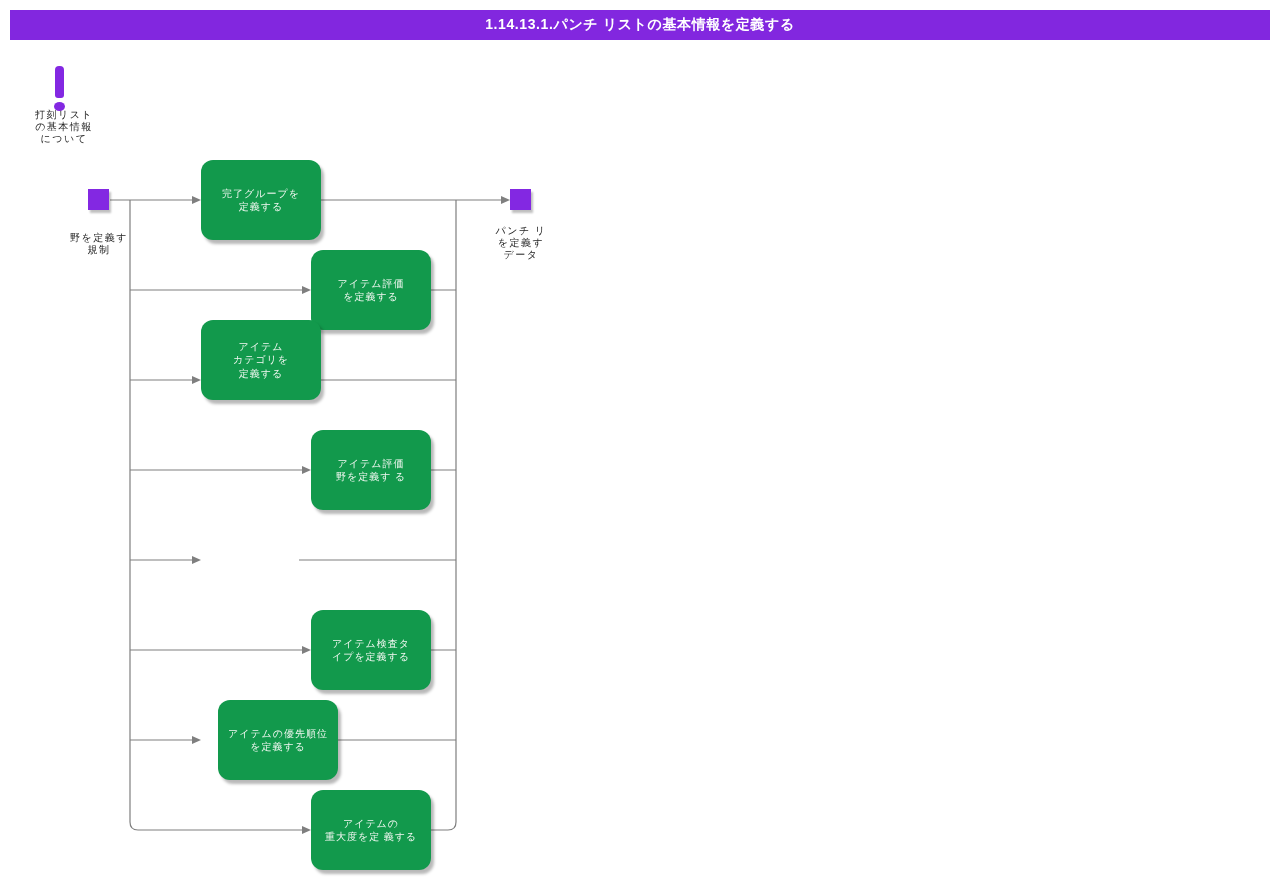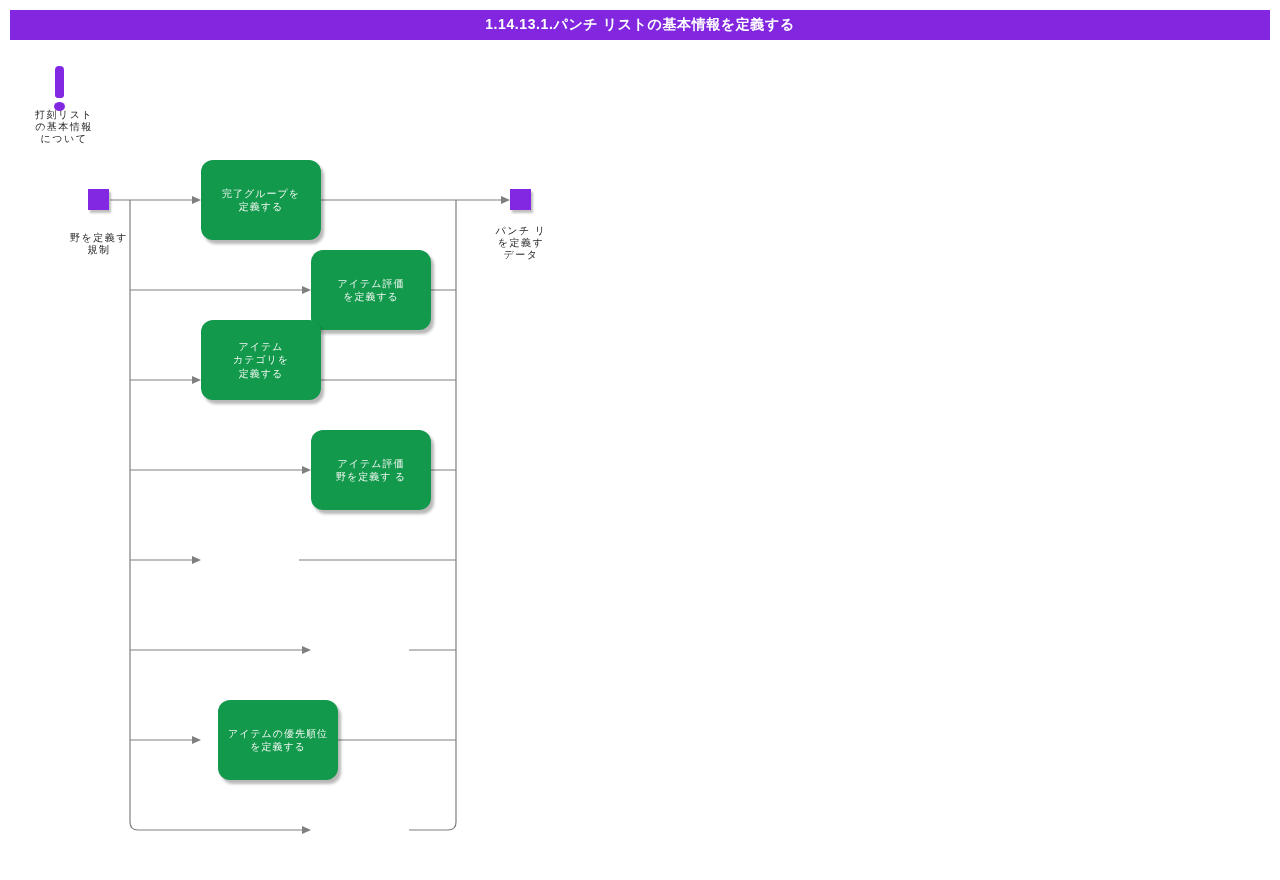--- a/index.html
+++ b/index.html
@@ -129,18 +129,26 @@
   </div>
   <div class="task" style="left:201px;top:320px">
     <span>アイテム
 カテゴリを
 定義する</span>
   </div>
   <div class="task" style="left:311px;top:430px">
     <span>アイテム評価
 野を定義す る</span>
   </div>
+  <div class="task" style="left:311px;top:610px">
+    <span>アイテム検査タ
+イプを定義する</span>
+  </div>
   <div class="task" style="left:218px;top:700px">
     <span>アイテムの優先順位
 を定義する</span>
+  </div>
+  <div class="task" style="left:311px;top:790px">
+    <span>アイテムの
+重大度を定 義する</span>
   </div>
 
 </div>
 
 </body></html>

